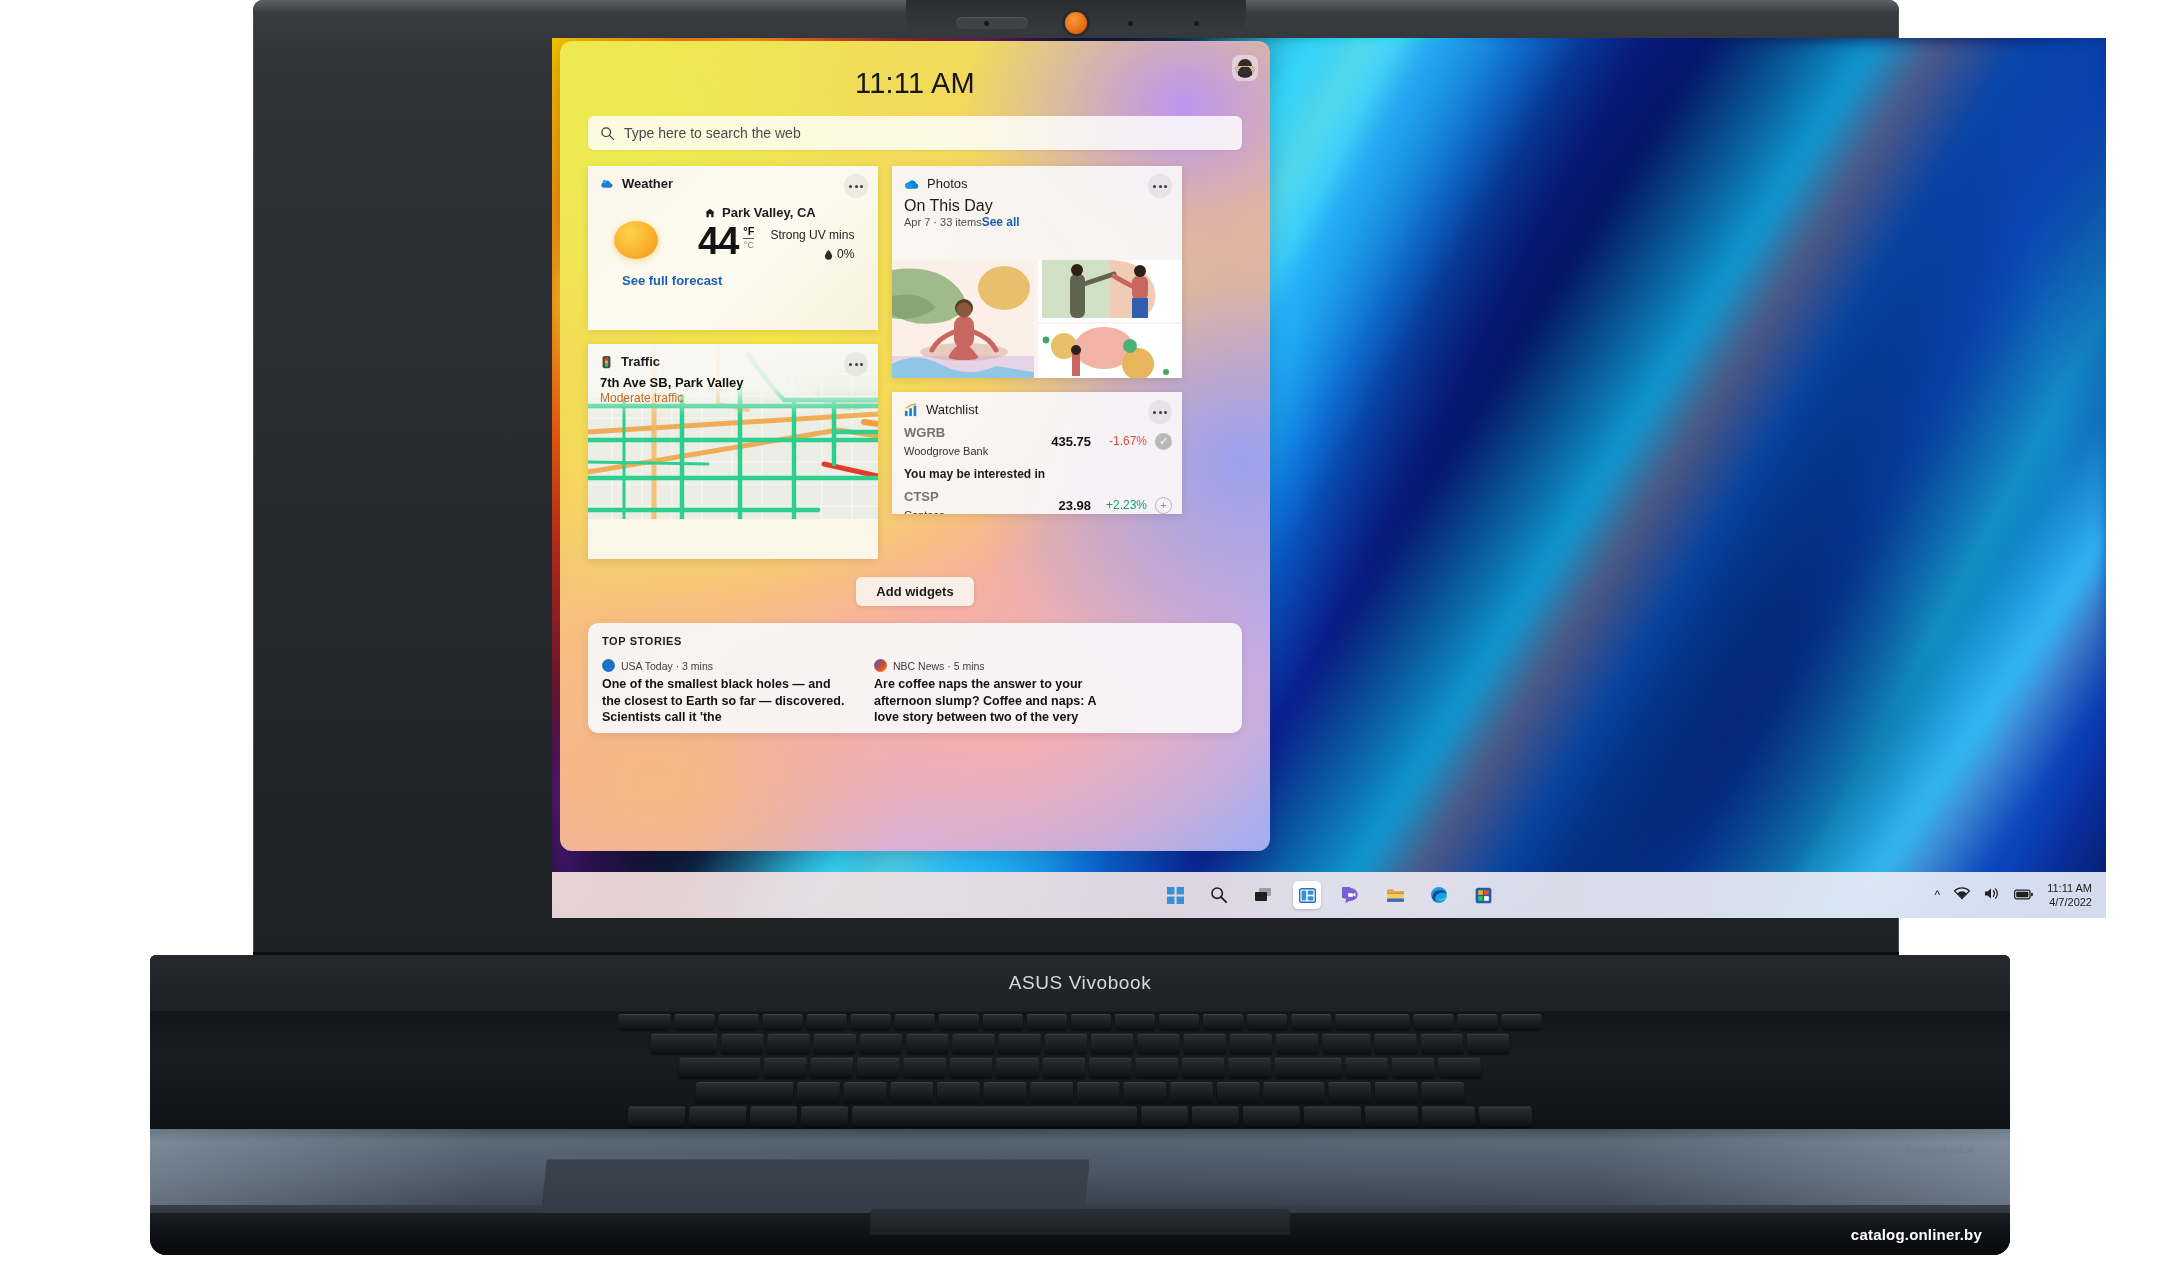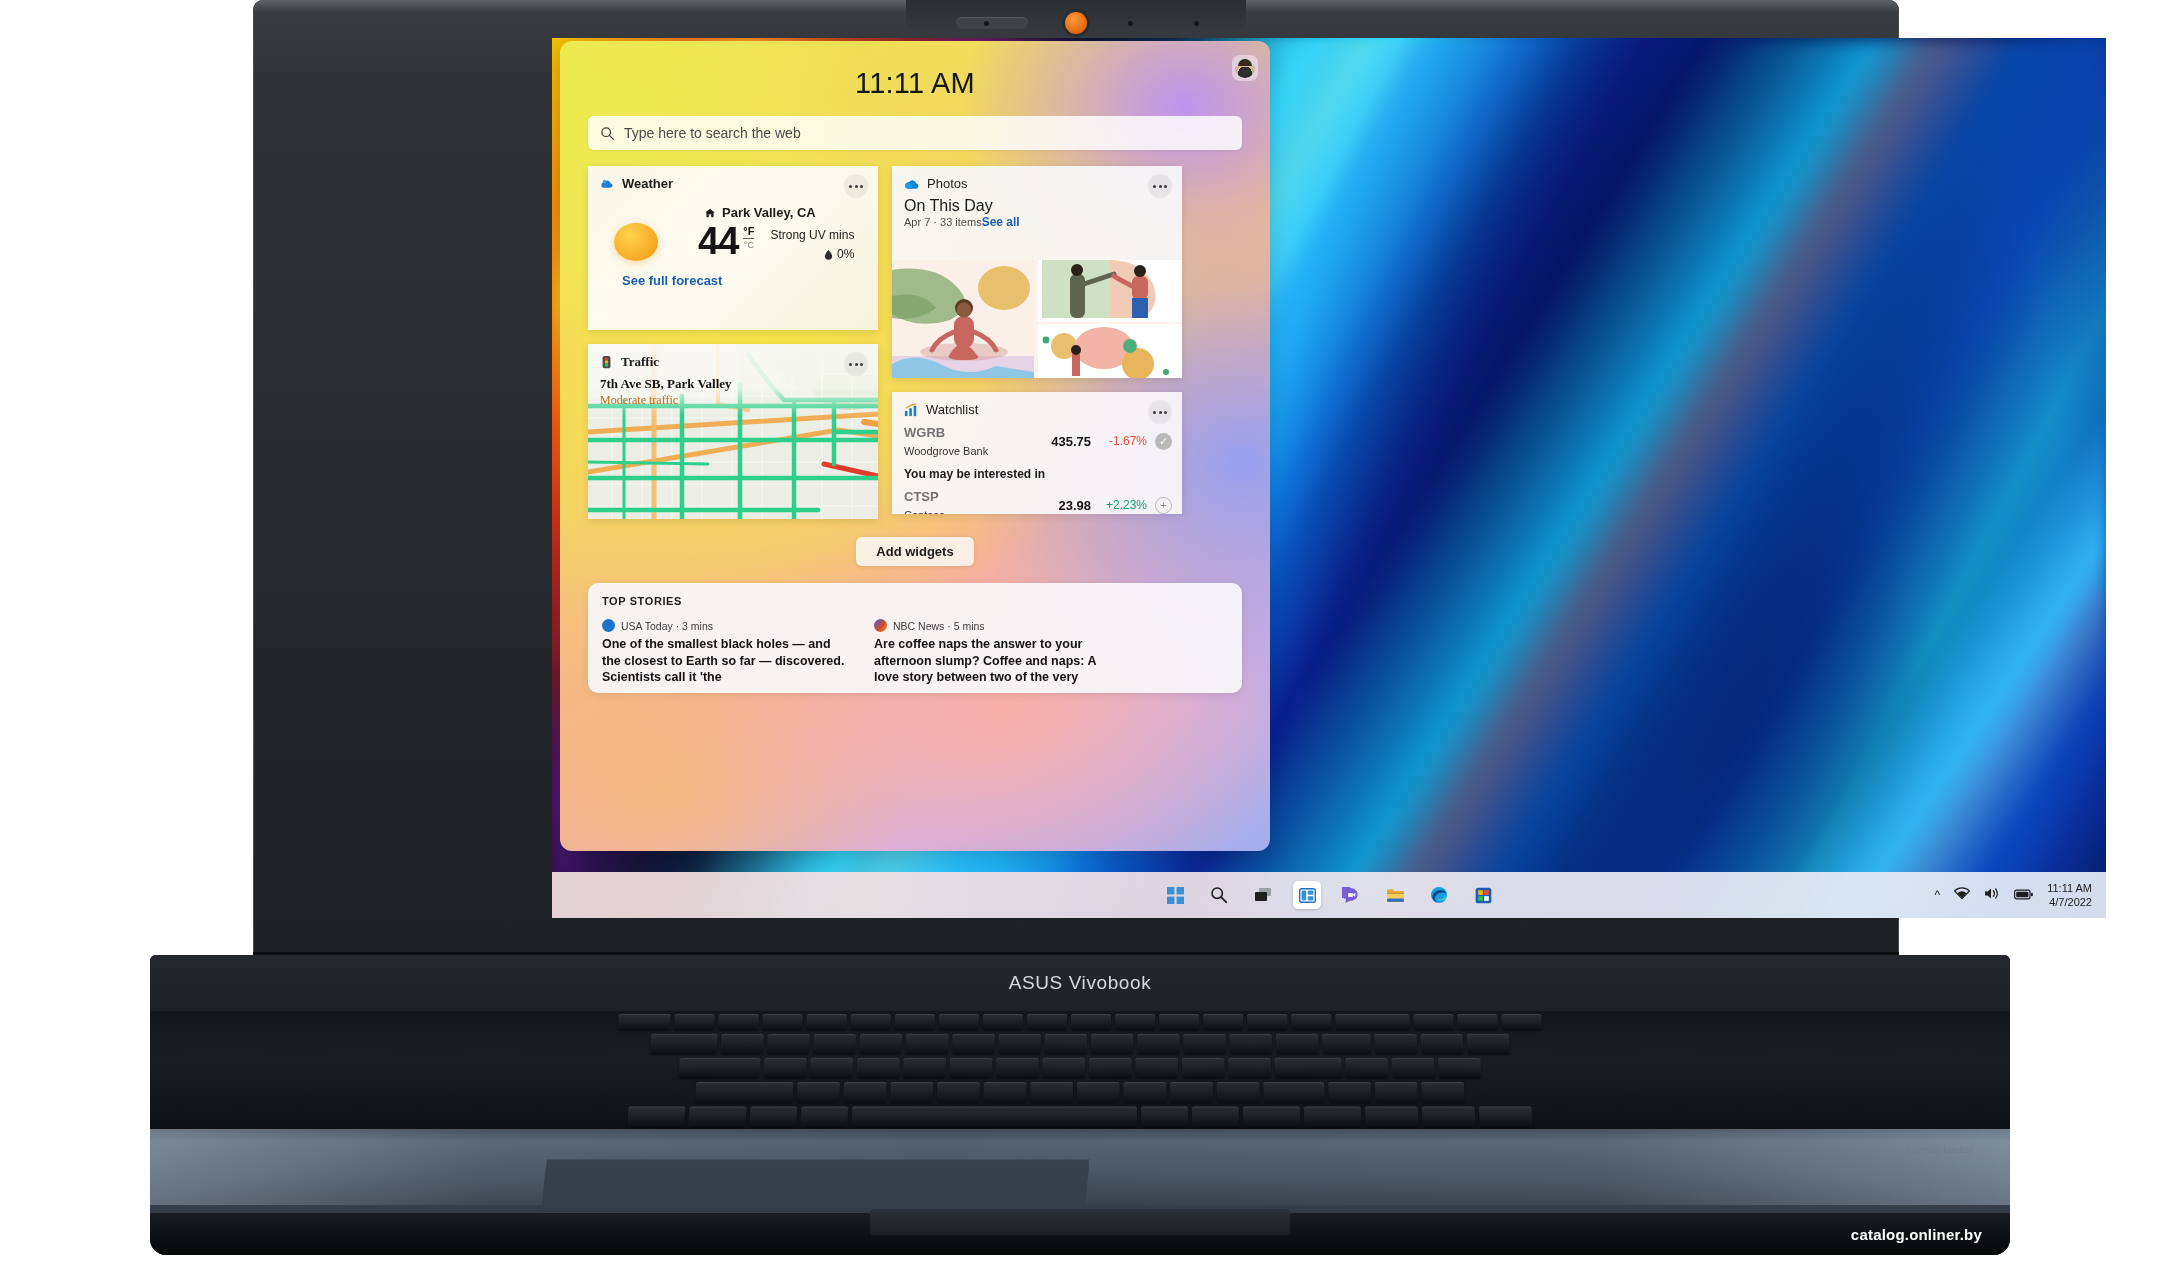--- a/index.html
+++ b/index.html
@@ -145,38 +145,38 @@
   }
   .card-head .t{ font-size:13px; font-weight:700; color:#1b1b1b; }
   .dots{
     position:absolute; right:10px; top:8px; width:24px;height:24px;border-radius:50%;
     background:rgba(0,0,0,.06); display:flex;align-items:center;justify-content:center; gap:2.5px; z-index:4;
   }
   .dots i{ width:3px;height:3px;border-radius:50%;background:#3b3b3b;display:block; }
 
   
   #weather-card{ height:164px; background:linear-gradient(135deg,#fbf8ea 0%,#fdfaf0 55%,#f7f2dc 100%); }
-  #weather-body{ display:flex; align-items:flex-end; padding:6px 12px 0 12px; }
+  #weather-body{ display:flex; align-items:center; padding:6px 12px 0 12px; }
   #sun{ width:44px;height:38px;border-radius:50%;
         background:radial-gradient(circle at 36% 32%,#ffd34d,#f7a823 70%,#ef9312);
         margin:22px 10px 0 14px; box-shadow:0 2px 7px rgba(240,160,20,.35); }
   #weather-right{ flex:1; padding-top:8px; }
   #wx-loc{ display:flex; align-items:center; gap:6px; font-size:13px; font-weight:700; color:#1b1b1b; margin-left:36px;}
   #wx-row{ display:flex; align-items:flex-start; margin-top:2px; }
   #wx-temp{ font-size:38px; font-weight:600; color:#141414; line-height:1; letter-spacing:-1px; margin-left:30px;}
   #wx-units{ margin-left:5px; margin-top:3px; text-align:center; }
   #wx-f{ font-size:11px; font-weight:700; color:#141414; border-bottom:1.2px solid #5c5c5c; padding-bottom:1px;}
   #wx-c{ font-size:9px; color:#7b7b7b; padding-top:1px; }
   #wx-side{ margin-left:16px; margin-top:6px; }
   #wx-uv{ font-size:12px; color:#1b1b1b; }
   #wx-precip{ font-size:12px; color:#1b1b1b; margin-top:5px; text-align:right; display:flex;align-items:center;gap:4px;justify-content:flex-end;}
   #wx-link{ font-size:13px; color:#1a5fb4; margin:12px 0 0 34px; font-weight:600;}
 
   
-  #traffic-card{ height:175px;font-family:Liberation Serif, serif; }
+  #traffic-card{ height:215px; }
   #traffic-map{ position:absolute; inset:0; }
   #traffic-head-veil{ position:absolute; left:0;top:0;right:0;height:72px;
     background:linear-gradient(180deg,rgba(250,249,244,.93) 0%,rgba(250,249,244,.82) 62%,rgba(250,249,244,0) 100%); z-index:2;}
   #tr-text{ position:relative; z-index:3; padding:6px 12px 0 12px; }
   #tr-street{ font-size:13px; font-weight:700; color:#111; }
   #tr-status{ font-size:12px; color:#c06a1e; margin-top:1px; }
 
   
   #photos-card{ height:212px; background:rgba(248,247,250,.93); }
   #ph-title{ font-size:16px; color:#1b1b1b; padding:6px 12px 0 12px; font-weight:400;}

